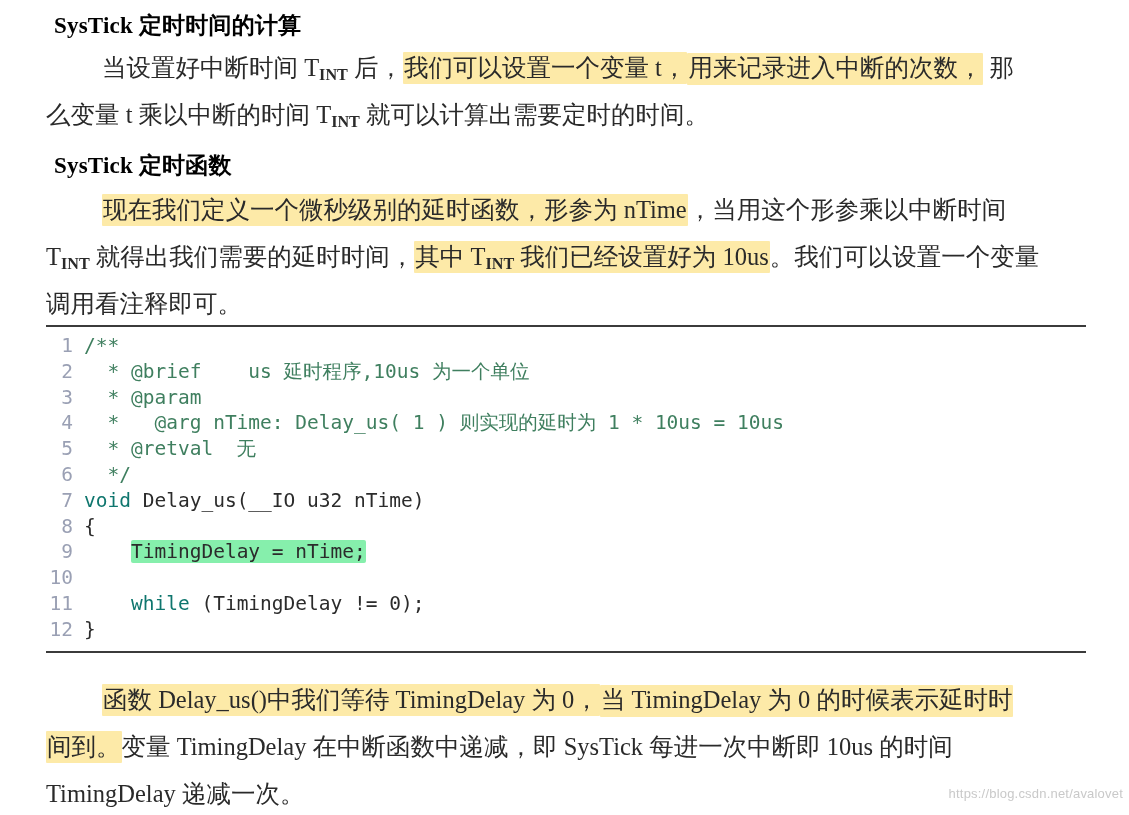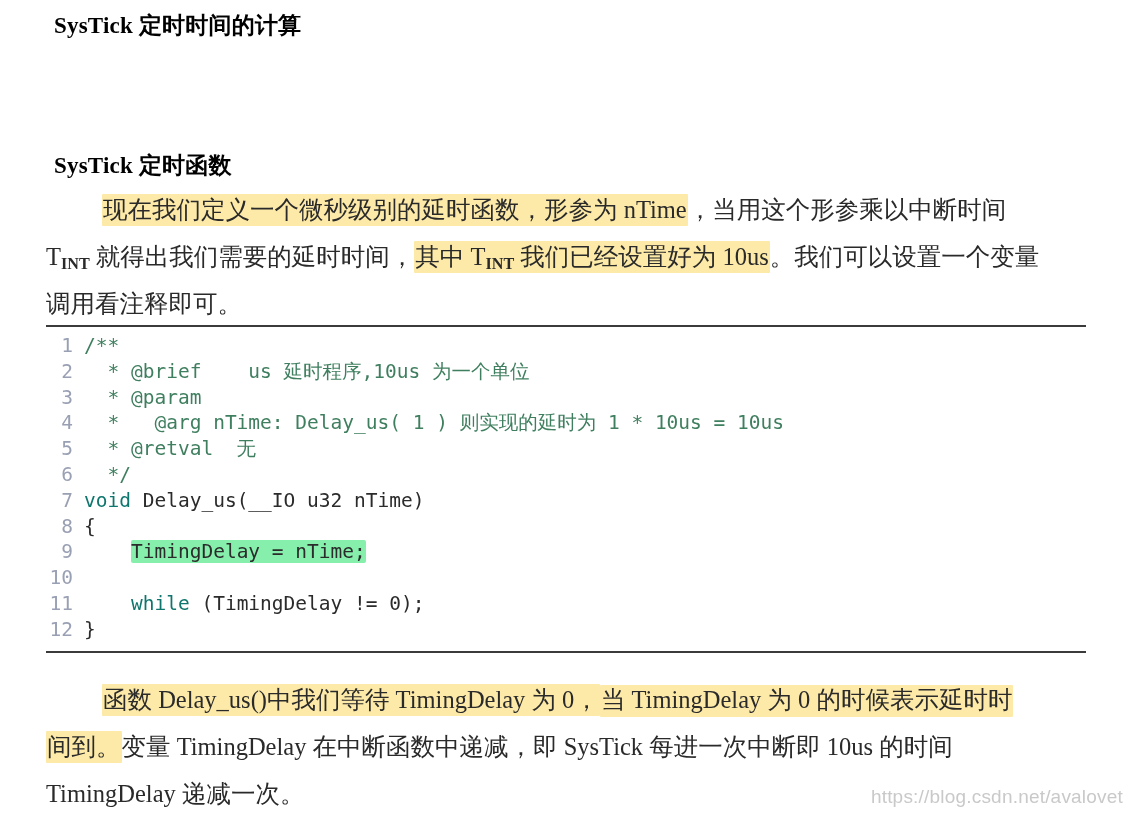--- a/index.html
+++ b/index.html
@@ -91,33 +91,35 @@
   .cm { color: #3f7f5f; }
   .kw { color: #0f766e; text-align: center; }
   .pl { color: #2b2b2b; }
   .chl { background: #86efac; border-radius: 2px; }
 
   .watermark {
     position: absolute;
     right: 6px;
     top: 786px;
     font-family: "Liberation Sans", sans-serif;
-    font-size: 19px;
+    font-size: 13px;
     color: #c9c9c9;
     letter-spacing: 0.2px;
   }
 </style>
 </head>
 <body>
 
 <div class="page">
 
   <h2 class="section-title t1"><span>SysTick</span><span> 定时时间的计算</span></h2>
 
   <div class="para p1">
+    <span class="ln"><span class="indent"></span><span>当设置好中断时间 T</span><sub class="sb">INT</sub><span> 后，</span><span class="hl">我们可以设置一个变量 t，</span><span class="hl2">用来记录进入中断的次数，</span><span> 那</span></span>
+    <span class="ln"><span>么变量 t 乘以中断的时间 T</span><sub class="sb">INT</sub><span> 就可以计算出需要定时的时间。</span></span>
   </div>
 
   <h2 class="section-title t2"><span>SysTick</span><span> 定时函数</span></h2>
 
   <div class="para p2">
     <span class="ln"><span class="indent"></span><span class="hl">现在我们定义一个微秒级别的延时函数，形参为 nTime</span><span>，当用这个形参乘以中断时间</span></span>
     <span class="ln"><span>T</span><sub class="sb">INT</sub><span> 就得出我们需要的延时时间，</span><span class="hl"><span>其中 T</span><sub class="sb">INT</sub><span> 我们已经设置好为 10us</span></span><span>。我们可以设置一个变量</span></span>
     <span class="ln"><span>调用看注释即可。</span></span>
   </div>
 

